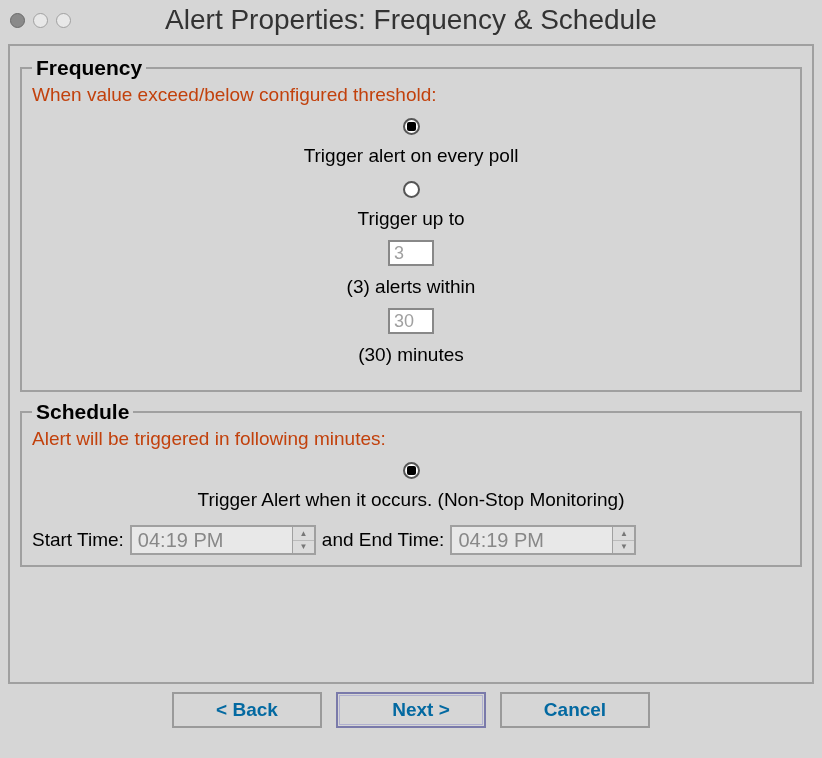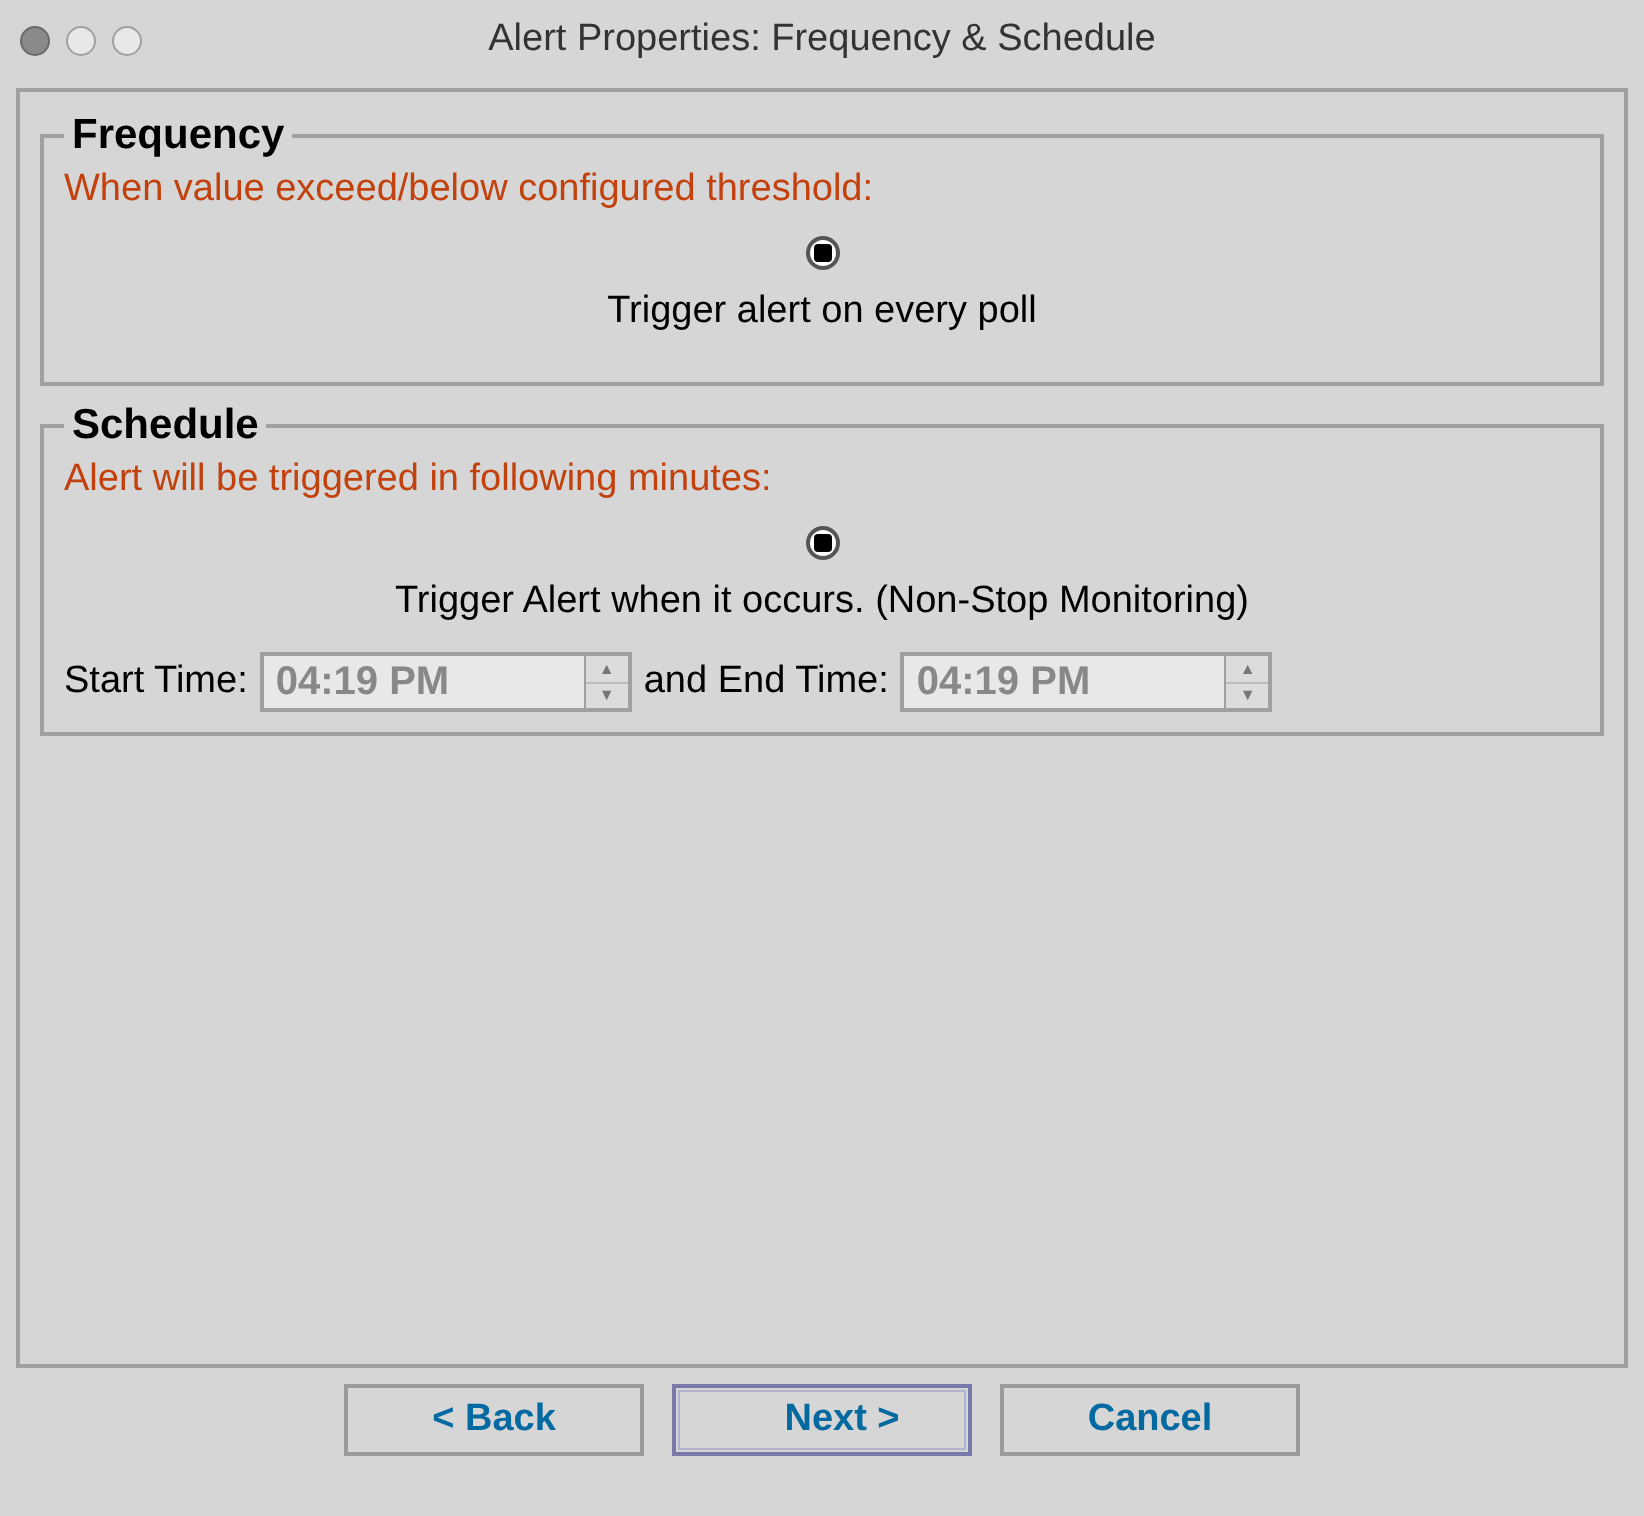--- a/index.html
+++ b/index.html
@@ -35,21 +35,21 @@
     border-radius: 50%;
     border: 1px solid #a0a0a0;
   }
   .tl-close { background: #8a8a8a; border-color: #6a6a6a; }
   .tl-min { background: #e8e8e8; }
   .tl-max { background: #e8e8e8; }
   .title-text {
     position: absolute;
     left: 0; right: 0;
     text-align: center;
-    font-size: 19px;
+    font-size: 28px;
     color: #333;
     pointer-events: none;
   }
   .window-body {
     padding: 4px 8px 8px 8px;
   }
   .content-panel {
     border: 2px solid #a0a0a0;
     background: #d6d6d6;
     height: 640px;
@@ -113,21 +113,21 @@
     align-items: stretch;
     height: 30px;
     border: 2px solid #a0a0a0;
     background: #e8e8e8;
   }
   .time-field .time-val {
     width: 160px;
     padding: 2px 6px;
     color: #888;
     font-size: 20px;
-    font-weight: bold;
+    font-weight: normal;
     display: flex;
     align-items: center;
   }
   .time-field .spinner {
     width: 22px;
     display: flex;
     flex-direction: column;
     border-left: 1px solid #a0a0a0;
     background: #dcdcdc;
   }
@@ -191,20 +191,28 @@
 
     <fieldset class="group">
       <legend>Frequency</legend>
       <div class="desc">When value exceed/below configured threshold:</div>
 
       <div class="radio-row">
         <span class="radio selected"></span>
         <span>Trigger alert on every poll</span>
       </div>
 
+      <div class="radio-row">
+        <span class="radio"></span>
+        <span>Trigger up to</span>
+        <input class="num-input" disabled="" value="3" style="">
+        <span>(3) alerts within</span>
+        <input class="num-input" disabled="" value="30" style="">
+        <span>(30) minutes</span>
+      </div>
     </fieldset>
 
     <fieldset class="group">
       <legend>Schedule</legend>
       <div class="desc">Alert will be triggered in following minutes:</div>
 
       <div class="radio-row">
         <span class="radio selected"></span>
         <span>Trigger Alert when it occurs. (Non-Stop Monitoring)</span>
       </div>

